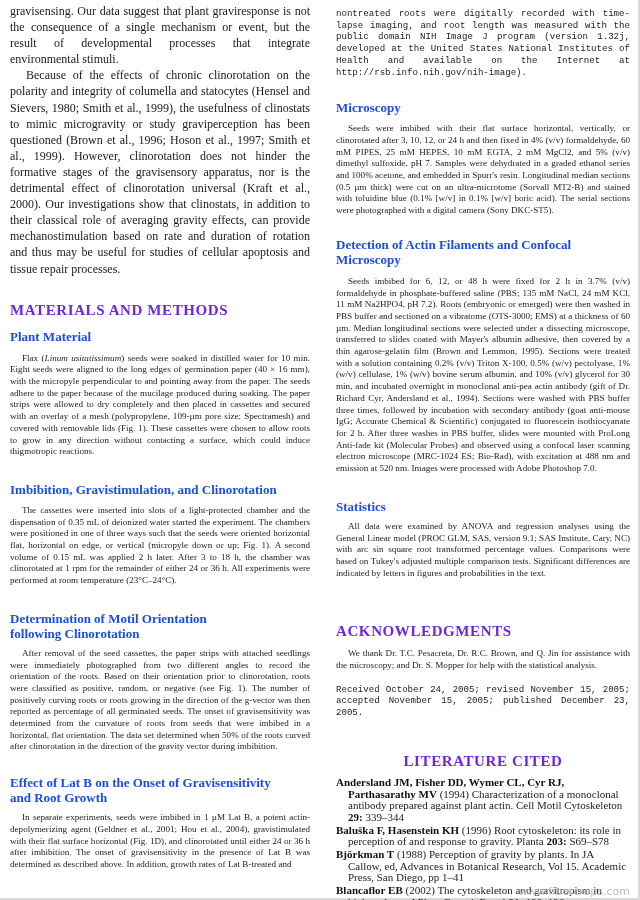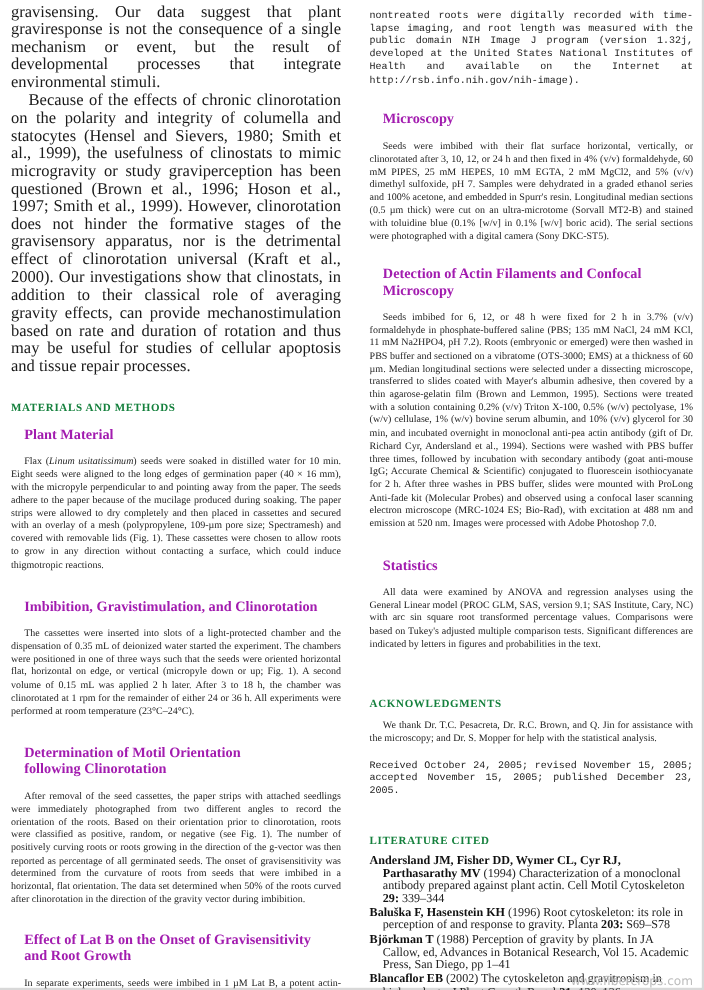--- a/index.html
+++ b/index.html
@@ -1,26 +1,26 @@
 <!DOCTYPE html>
 <html><head>
 <meta charset="utf-8">
 <style>
   html, body { margin:0; padding:0; background:#ffffff; }
   body { width:640px; height:900px; overflow:hidden; position:relative; color:#1a1a1a; }
   .page { position:absolute; left:0; top:0; width:638px; height:898px; border-right:2px solid #d8d8d8; border-bottom:2px solid #d8d8d8; background:#fff; }
   .col { position:absolute; top:0; }
   .left { left:10px; width:300px; }
   .right { left:336px; width:294px; }
-  .lead { font-family:"Liberation Serif", serif; font-size:15px; line-height:16.1px; text-align:justify; margin:0; }
+  .lead { font-family:"Liberation Serif", serif; font-size:12px; line-height:16.1px; text-align:justify; margin:0; }
   .lead.indent { text-indent:16px; }
   .small { font-family:"Liberation Serif", serif; font-size:9.1px; line-height:11.7px; text-align:justify; margin:0; text-indent:12px; color:#222; }
   .small.noindent { text-indent:0;font-family:Liberation Mono, monospace; }
-  h2 { font-family:"Liberation Serif", serif; font-weight:bold; font-size:10px; letter-spacing:0.6px; margin:0; color:#15803d; }
-  h3 { font-family:"Liberation Serif", serif; font-weight:bold; font-size:13px; line-height:15px; margin:12px; color:#a21caf; }
+  h2 { font-family:"Liberation Serif", serif; font-weight:bold; font-size:15px; letter-spacing:0.6px; margin:0; color:#6d28d9; }
+  h3 { font-family:"Liberation Serif", serif; font-weight:bold; font-size:13px; line-height:15px; margin:0; color:#1d4ed8; }
   .ref { font-family:"Liberation Serif", serif; font-size:11px; line-height:11.7px; margin:0 0 1px 0; padding-left:12px; text-indent:-12px; color:#222; }
   .ref b { color:#111; }
   .watermark { position:absolute; right:8px; bottom:0; font-family:"DejaVu Sans", sans-serif; font-size:11px; color:#bdbdbd; }
 </style>
 </head>
 <body>
 
 <div class="page">
 
   <div class="col left">
@@ -57,21 +57,21 @@
     <h3 style="margin-top:20px;">Detection of Actin Filaments and Confocal Microscopy</h3>
     <p class="small" style="margin-top:9px;">Seeds imbibed for 6, 12, or 48 h were fixed for 2 h in 3.7% (v/v) formaldehyde in phosphate-buffered saline (PBS; 135 mM NaCl, 24 mM KCl, 11 mM Na2HPO4, pH 7.2). Roots (embryonic or emerged) were then washed in PBS buffer and sectioned on a vibratome (OTS-3000; EMS) at a thickness of 60 µm. Median longitudinal sections were selected under a dissecting microscope, transferred to slides coated with Mayer's albumin adhesive, then covered by a thin agarose-gelatin film (Brown and Lemmon, 1995). Sections were treated with a solution containing 0.2% (v/v) Triton X-100, 0.5% (w/v) pectolyase, 1% (w/v) cellulase, 1% (w/v) bovine serum albumin, and 10% (v/v) glycerol for 30 min, and incubated overnight in monoclonal anti-pea actin antibody (gift of Dr. Richard Cyr, Andersland et al., 1994). Sections were washed with PBS buffer three times, followed by incubation with secondary antibody (goat anti-mouse IgG; Accurate Chemical &amp; Scientific) conjugated to fluorescein isothiocyanate for 2 h. After three washes in PBS buffer, slides were mounted with ProLong Anti-fade kit (Molecular Probes) and observed using a confocal laser scanning electron microscope (MRC-1024 ES; Bio-Rad), with excitation at 488 nm and emission at 520 nm. Images were processed with Adobe Photoshop 7.0.</p>
 
     <h3 style="margin-top:24px;">Statistics</h3>
     <p class="small" style="margin-top:7px;">All data were examined by ANOVA and regression analyses using the General Linear model (PROC GLM, SAS, version 9.1; SAS Institute, Cary, NC) with arc sin square root transformed percentage values. Comparisons were based on Tukey's adjusted multiple comparison tests. Significant differences are indicated by letters in figures and probabilities in the text.</p>
 
     <h2 style="margin-top:44px;">ACKNOWLEDGMENTS</h2>
     <p class="small" style="margin-top:8px;">We thank Dr. T.C. Pesacreta, Dr. R.C. Brown, and Q. Jin for assistance with the microscopy; and Dr. S. Mopper for help with the statistical analysis.</p>
     <p class="small noindent" style="margin-top:12px;">Received October 24, 2005; revised November 15, 2005; accepted November 15, 2005; published December 23, 2005.</p>
 
-    <h2 style="margin-top:34px;">LITERATURE CITED</h2>
+    <h2 style="margin-top:34px;text-align:center;">LITERATURE CITED</h2>
     <div style="margin-top:7px;">
       <p class="ref"><b>Andersland JM, Fisher DD, Wymer CL, Cyr RJ, Parthasarathy MV</b> <span>(1994)</span> <span>Characterization of a monoclonal antibody prepared against plant actin. Cell Motil Cytoskeleton</span> <b>29:</b> <span>339–344</span></p>
       <p class="ref"><b>Baluška F, Hasenstein KH</b> <span>(1996)</span> <span>Root cytoskeleton: its role in perception of and response to gravity. Planta</span> <b>203:</b> <span>S69–S78</span></p>
       <p class="ref"><b>Björkman T</b> <span>(1988)</span> <span>Perception of gravity by plants. In JA Callow, ed, Advances in Botanical Research, Vol 15. Academic Press, San Diego,</span> <span>pp 1–41</span></p>
       <p class="ref"><b>Blancaflor EB</b> <span>(2002)</span> <span>The cytoskeleton and gravitropism in higher plants. J Plant Growth Regul</span> <b>21:</b> <span>120–136</span></p>
     </div>
   </div>
 
   <div class="watermark">www.fibercrops.com</div>
 </div>

